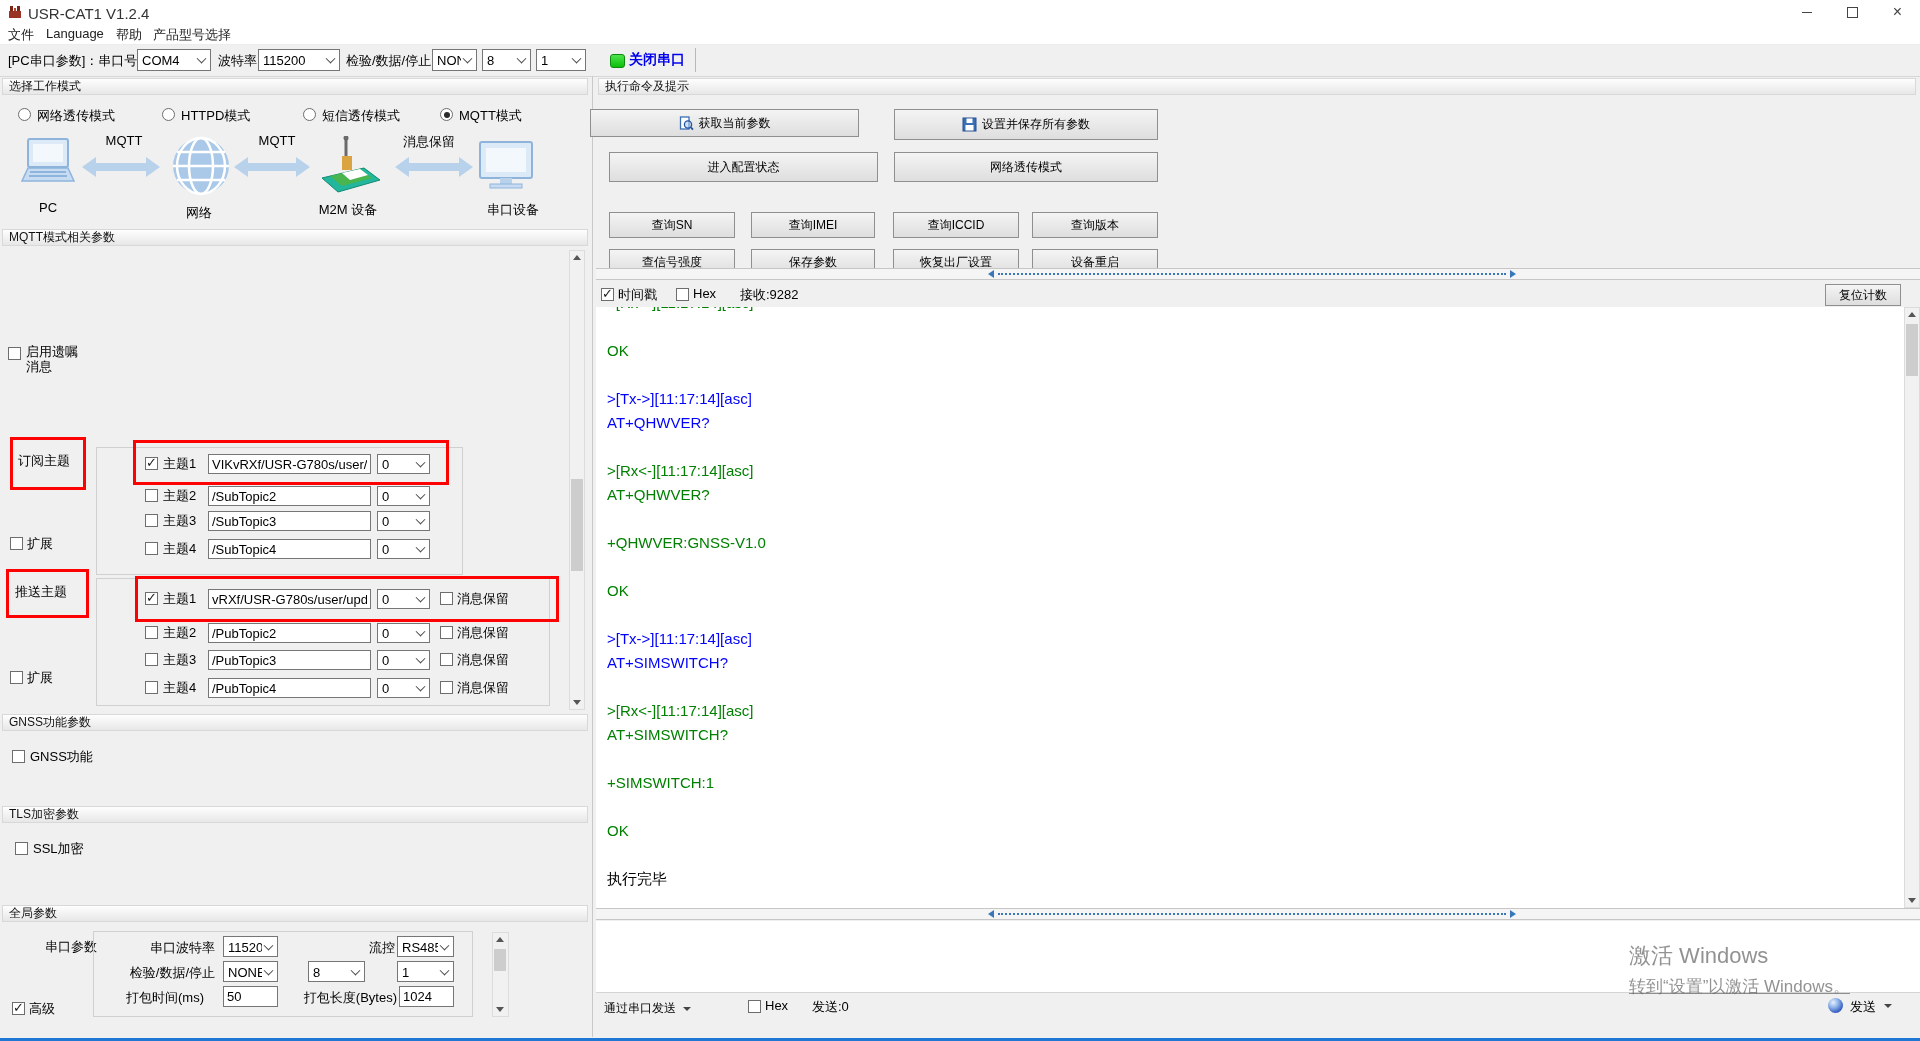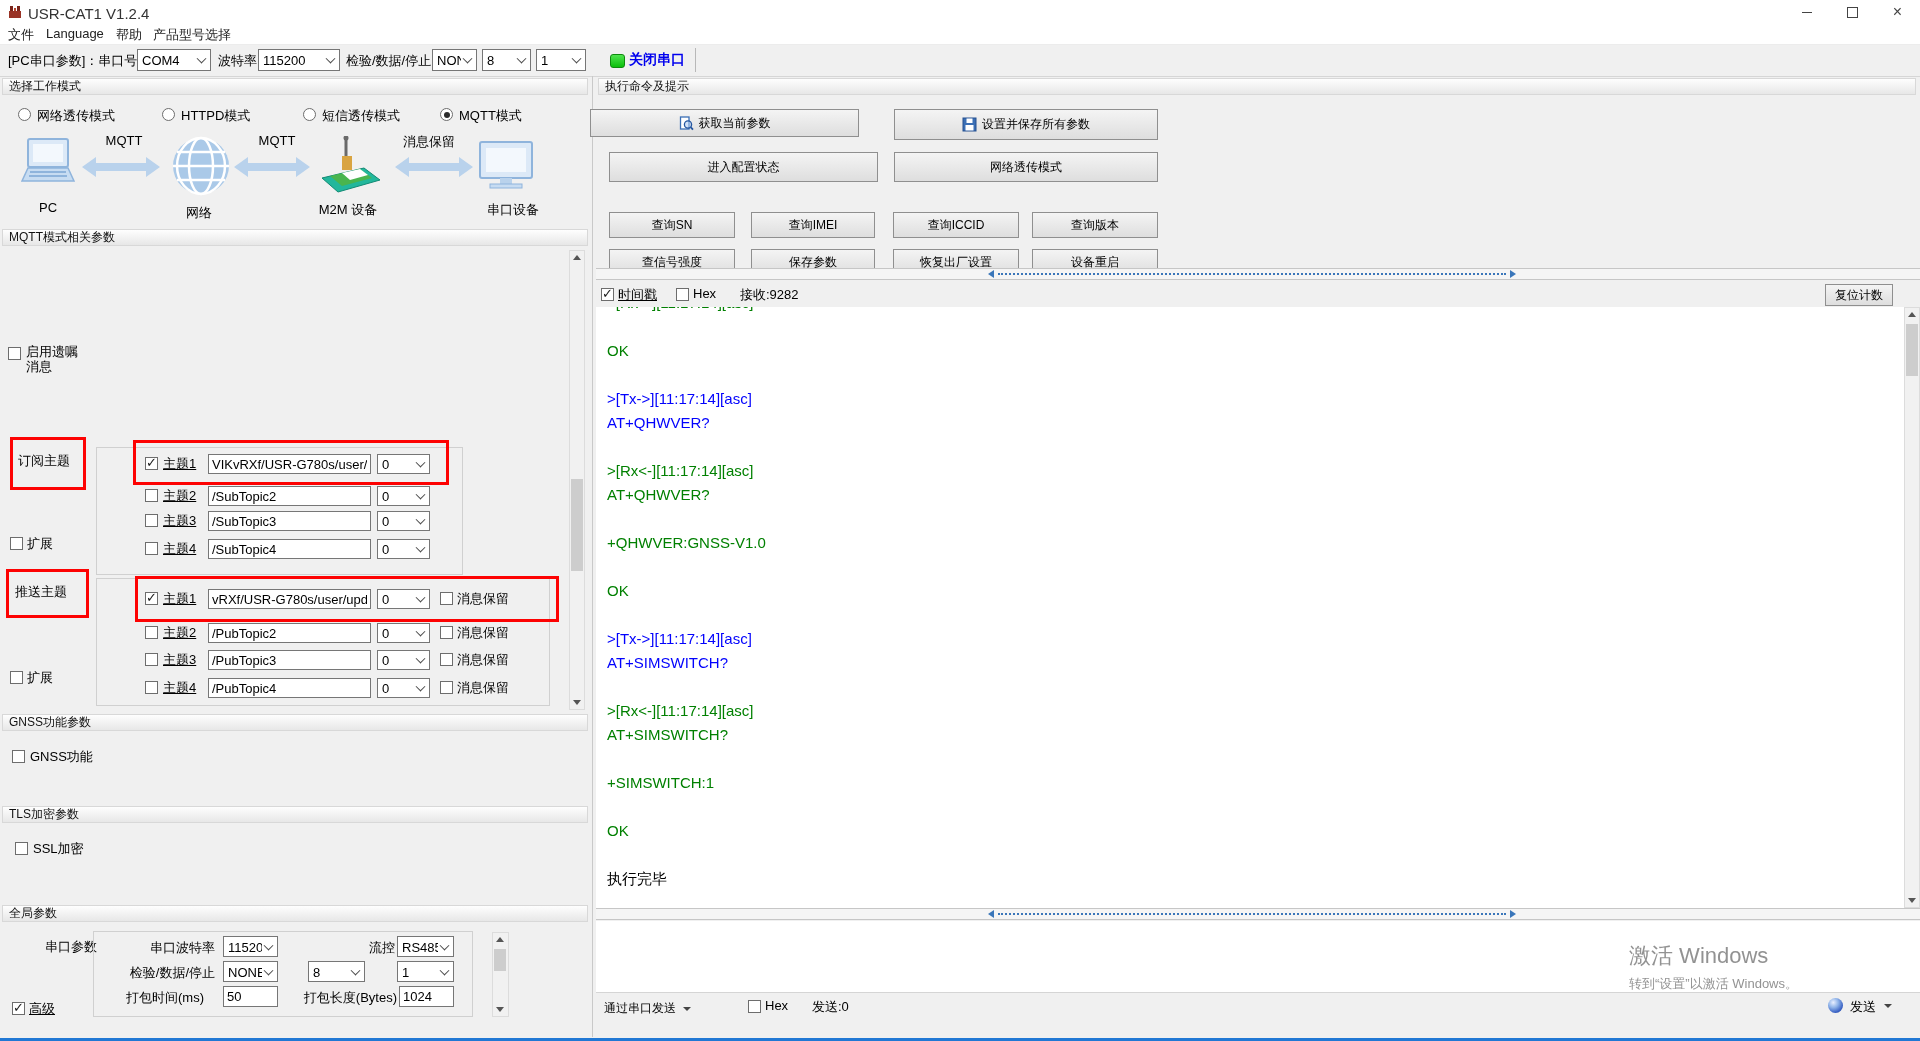--- a/index.html
+++ b/index.html
@@ -26,40 +26,40 @@
   .bar{position:absolute;height:17px;background:linear-gradient(#fefefe,#e7e7e7);border:1px solid #d8d8d8;box-sizing:border-box;font-size:12px;line-height:15px;padding-left:6px;color:#111;}
   
   .cb{position:absolute;width:13px;height:13px;background:#fff;border:1px solid #6d6d6d;box-sizing:border-box;}
   .cb.checked::after{content:"✓";position:absolute;left:0px;top:-3px;font-size:13px;font-weight:bold;color:#1a1a1a;}
   .radio{position:absolute;width:13px;height:13px;border:1px solid #6d6d6d;border-radius:50%;background:#fff;box-sizing:border-box;}
   .radio.sel::after{content:"";position:absolute;left:2.5px;top:2.5px;width:6px;height:6px;border-radius:50%;background:#2b2b2b;}
   .input{position:absolute;background:#fff;border:1px solid #767676;font-size:13px;padding:0 3px;box-sizing:border-box;font-family:inherit;color:#000;outline:none;}
   .btn{position:absolute;display:flex;align-items:center;justify-content:center;gap:5px;background:linear-gradient(#f4f4f4,#dedede);border:1px solid #8f8f8f;font-size:12px;color:#000;box-sizing:border-box;white-space:nowrap;}
   .redbox{position:absolute;border:3px solid #fd0202;pointer-events:none;}
   .gbox{position:absolute;border:1px solid #d0d0d0;box-sizing:border-box;}
-  .ulbl{text-decoration:underline;text-align:center;}
+  .ulbl{text-align:center;}
   
   .vsb{position:absolute;width:16px;background:#f1f1f1;border:1px solid #dcdcdc;box-sizing:border-box;}
   .sarr{position:absolute;left:0;width:14px;height:15px;}
   .sarr.up::after{content:"";position:absolute;left:3px;top:4px;border-left:4px solid transparent;border-right:4px solid transparent;border-bottom:5px solid #555;}
   .sarr.dn::after{content:"";position:absolute;left:3px;bottom:4px;border-left:4px solid transparent;border-right:4px solid transparent;border-top:5px solid #555;}
   .thumb{position:absolute;left:1px;width:12px;background:#cdcdcd;}
   .hgroove{position:absolute;left:596px;width:1324px;height:12px;background:#f5f5f5;border-top:1px solid #c6c6c6;border-bottom:1px solid #c6c6c6;box-sizing:border-box;}
   .hdots{position:absolute;left:402px;top:4px;width:508px;border-top:2px dotted #3a76ba;}
   .htri-l{position:absolute;left:392px;top:1px;border-top:4px solid transparent;border-bottom:4px solid transparent;border-right:6px solid #3a76ba;}
   .htri-r{position:absolute;left:914px;top:1px;border-top:4px solid transparent;border-bottom:4px solid transparent;border-left:6px solid #3a76ba;}
   
   .logwrap{position:absolute;left:596px;top:307px;width:1308px;height:601px;background:#fff;overflow:hidden;}
   .log-line{height:24px;line-height:24px;font-size:15px;white-space:pre;padding-left:11px;}
   .log-tx{color:#0202fd;}
   .log-rx{color:#018001;}
   .log-info{color:#000;}
   .dd-tri{display:inline-block;width:0;height:0;border-left:4px solid transparent;border-right:4px solid transparent;border-top:4px solid #444;}
   .wm1{position:absolute;font-size:22px;color:rgba(110,110,110,0.75);white-space:nowrap;}
-  .wm2{position:absolute;font-size:13px;color:rgba(110,110,110,0.75);white-space:nowrap;}
+  .wm2{position:absolute;font-size:17px;color:rgba(110,110,110,0.75);white-space:nowrap;text-decoration:underline;}
   .sphere{position:absolute;width:15px;height:15px;border-radius:50%;background:radial-gradient(circle at 35% 30%, #e9efff 0%, #90b4e9 35%, #3a62c4 70%, #23409a 100%);}
 </style>
 </head>
 <body>
 
 <div id="app">
 
   <div class="titlebar">
     <svg class="abs" style="left:7px;top:4px" width="16" height="16">
       <rect x="2" y="7" width="12" height="7" fill="#993326"></rect>
@@ -385,21 +385,21 @@
     <span class="htri-l"></span>
     <span class="hdots"></span>
     <span class="htri-r"></span>
   </div>
 
   <span class="cb checked" style="left:601px;top:288px"></span>
   <span class="lbl ulbl" style="left:618px;top:286px">时间戳</span>
   <span class="cb" style="left:676px;top:288px"></span>
   <span class="lbl" style="left:693px;top:286px">Hex</span>
   <span class="lbl" style="left:740px;top:286px">接收:9282</span>
-  <div class="btn" style="left:1825px;top:284px;width:68px;height:22px">
+  <div class="btn" style="left:1825px;top:284px;width:76px;height:22px">
       <span>复位计数</span>
     </div>
 
   <div class="logwrap">
     <div id="log-lines" style="margin-top:-16px">
         <div class="log-line log-rx">&gt;[Rx&lt;-][11:17:14][asc]</div>
         <div class="log-line log-info">&nbsp;</div>
         <div class="log-line log-rx">OK</div>
         <div class="log-line log-info">&nbsp;</div>
         <div class="log-line log-tx">&gt;[Tx-&gt;][11:17:14][asc]</div>

